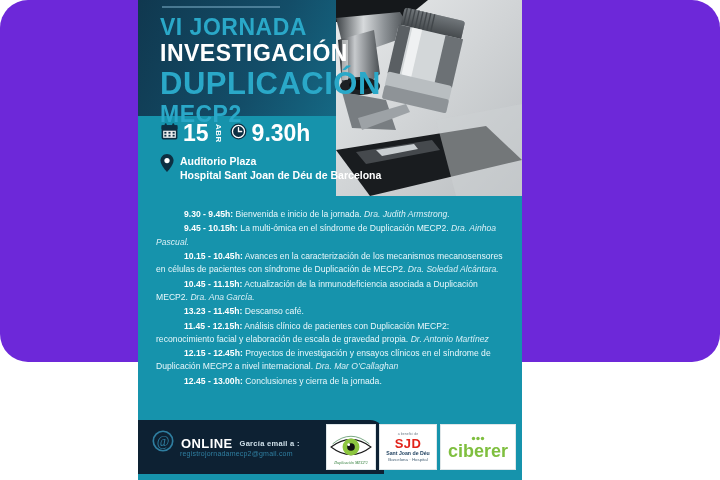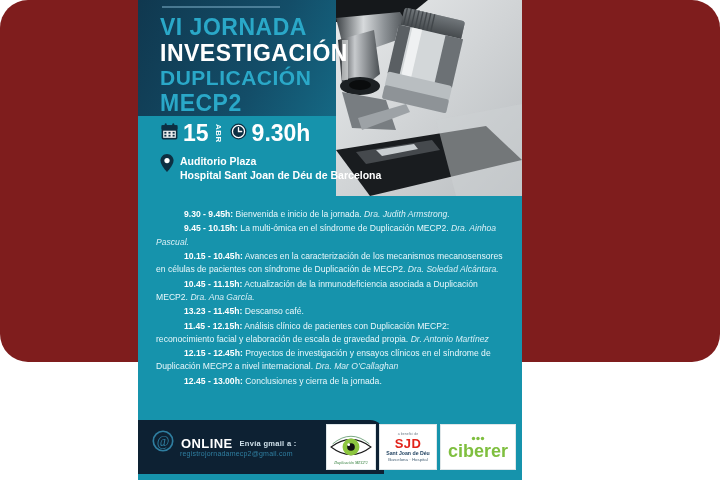--- a/index.html
+++ b/index.html
@@ -3,21 +3,21 @@
 <meta charset="utf-8">
 <style>
   * { box-sizing: border-box; margin: 0; padding: 0; }
   html, body {
     width: 720px; height: 480px;
     background: #ffffff;
     font-family: "Liberation Sans", sans-serif;
     overflow: hidden;
   }
 
-  #stage { position: relative; width: 720px; height: 362px; background: #7f1d1d; border-radius: 28px; }
+  #stage { position: relative; width: 720px; height: 362px; background: #6d28d9; border-radius: 28px; }
 
   
   .poster {
     position: absolute;
     left: 138px; top: 0;
     width: 384px; height: 480px;
     overflow: hidden;
     background: #1693ac;
   }
 
@@ -37,21 +37,21 @@
   .hair-line {
     position: absolute; left: 24px; top: 6px;
     width: 118px; height: 2px;
     background: rgba(120,170,195,.55);
   }
 
   .titles { position: absolute; left: 22px; top: 14px; width: 230px; z-index: 4; }
   .t-line { font-weight: bold; letter-spacing: .5px; line-height: 1.13; }
   .t1 { font-size: 23px; color: #2aa8c8; }
   .t2 { font-size: 23px; color: #ffffff; }
-  .t3 { font-size: 21px; color: #2aa8c8; }
+  .t3 { font-size: 31px; color: #2aa8c8; }
   .t4 { font-size: 23px; color: #2aa8c8; }
 
   .when {
     position: absolute; left: 22px; top: 122px;
     display: flex; align-items: center; gap: 4px; z-index: 4;
   }
   .when .big { font-size: 23px; font-weight: bold; color: #ffffff; line-height: 1; }
   .when .mon {
     font-size: 8px; font-weight: bold; color: #ffffff;
     writing-mode: vertical-rl; letter-spacing: .5px; line-height: 1;
@@ -270,21 +270,21 @@
     <div class="footer">
       <div class="dark-band">
         <div class="online-row">
           <span class="ico">
             <svg width="22" height="22" viewBox="0 0 24 24">
               <circle cx="12" cy="12" r="10.6" fill="none" stroke="#2f7ea0" stroke-width="1.8"></circle>
               <text x="12" y="17.2" font-size="15" font-family="Liberation Serif, serif" fill="#2f7ea0" text-anchor="middle">@</text>
             </svg>
           </span>
           <span class="online-word">ONLINE</span>
-          <span class="envia">Envía gmail a :</span>
+          <span class="envia">García email a :</span>
         </div>
         <div class="email">registrojornadamecp2@gmail.com</div>
       </div>
 
       <div class="logos">
 
         <div class="logo-box logo-eye">
           <svg width="46" height="40" viewBox="0 0 60 52">
             <path d="M4 26 Q30 6 56 26 Q30 46 4 26 Z" fill="#ffffff" stroke="#1b1b1b" stroke-width="1.4"></path>
             <circle cx="30" cy="26" r="11" fill="#8dc63f"></circle>

